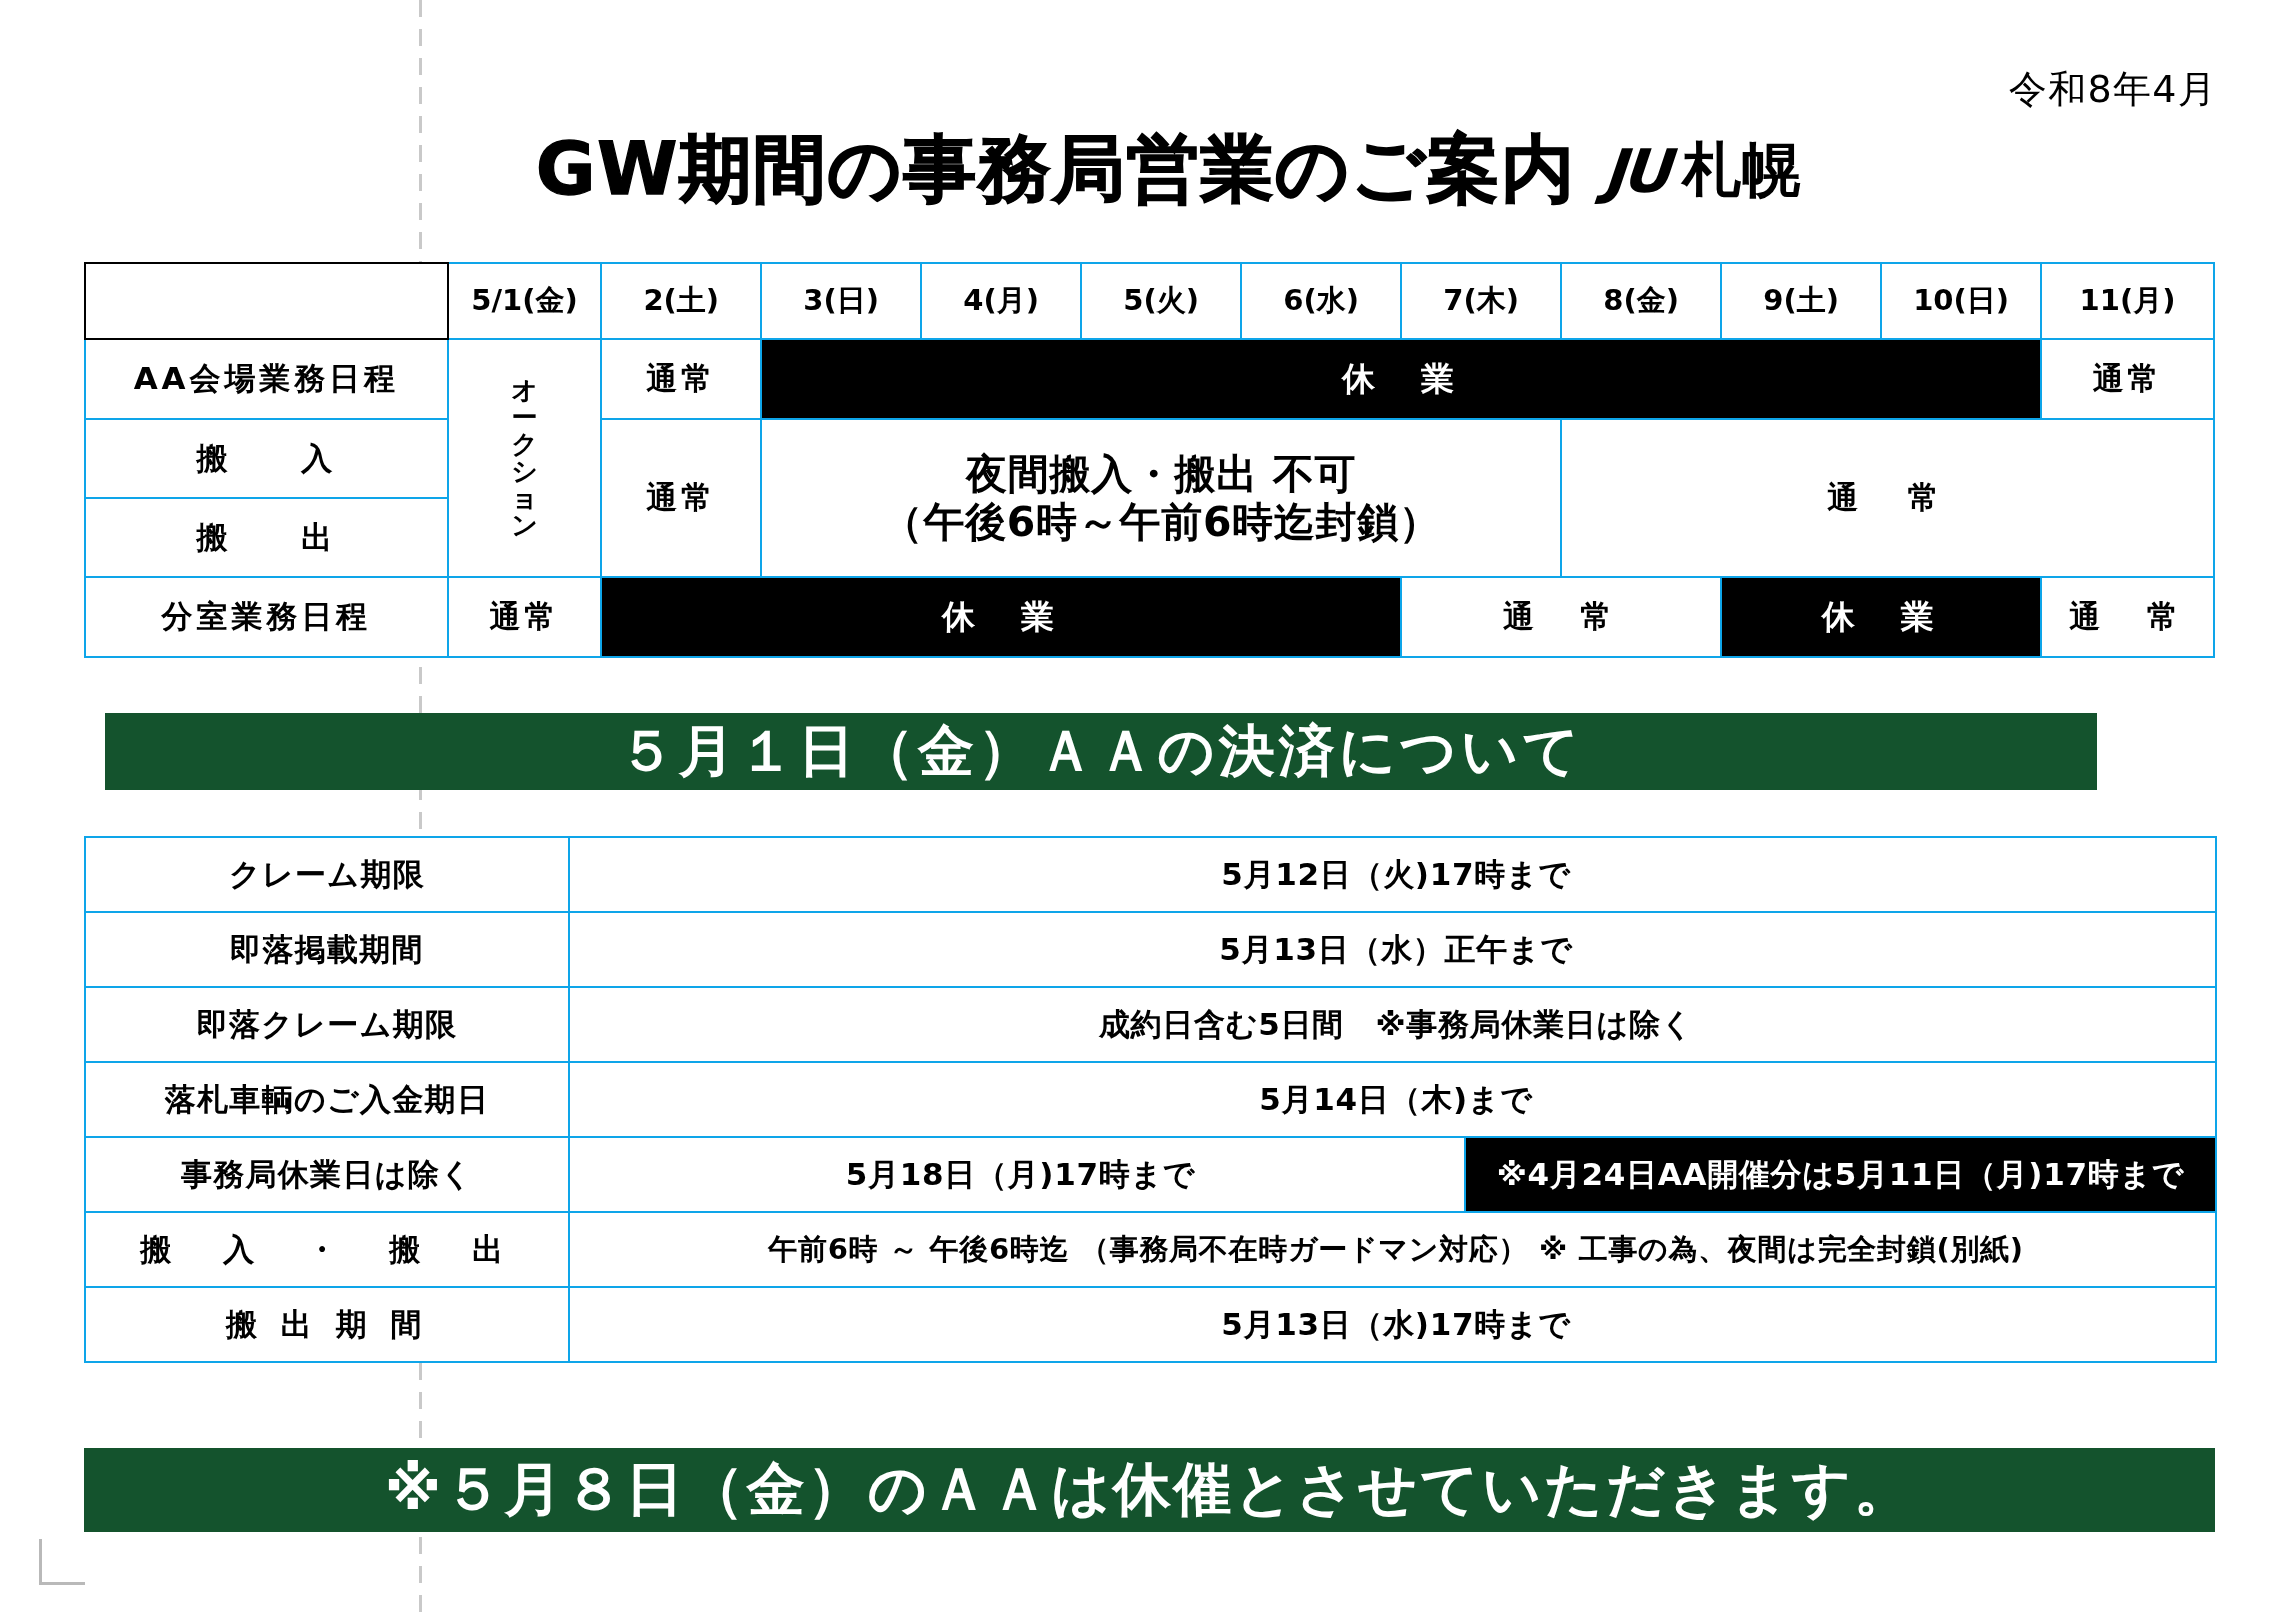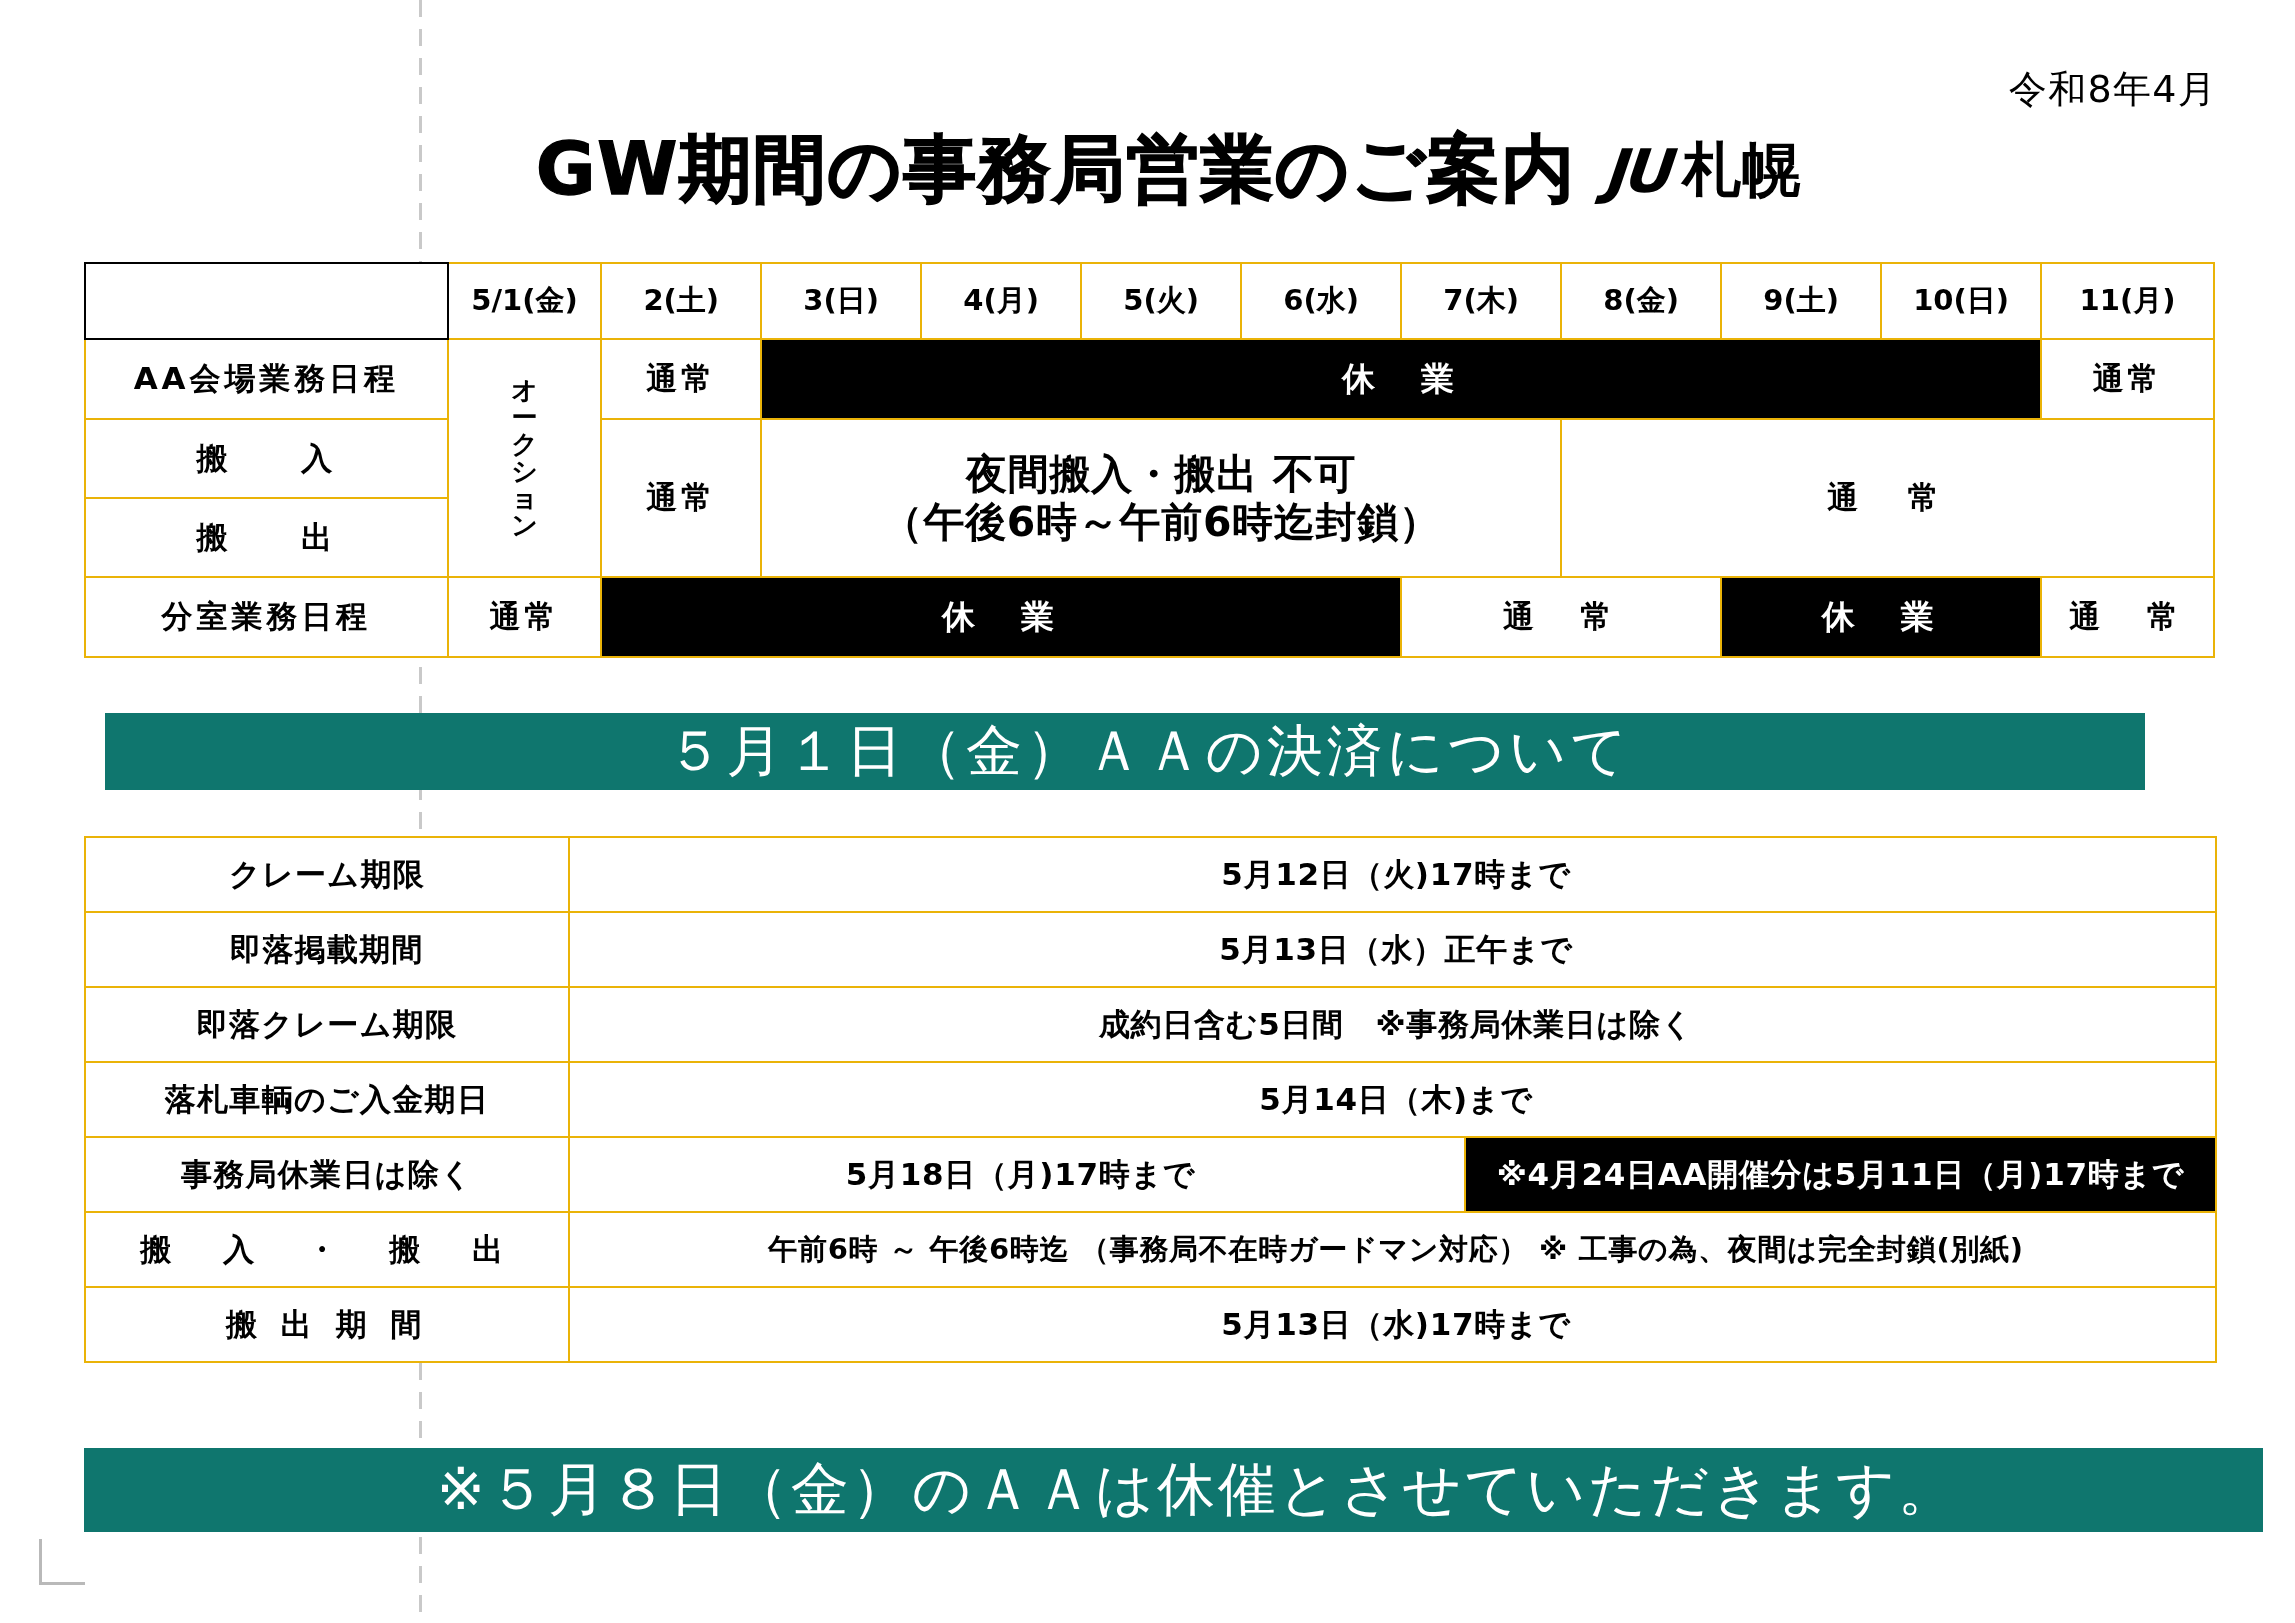--- a/index.html
+++ b/index.html
@@ -90,21 +90,21 @@
     letter-spacing: 0.7px;
   }
 
   
   .sheet {
     position: absolute;
     border-collapse: collapse;
     table-layout: fixed;
   }
   .sheet td, .sheet th {
-    border: 2px solid #eab308;
+    border: 2px solid #0ea5e9;
     text-align: center;
     vertical-align: middle;
     font-weight: 700;
     background: #ffffff;
   }
   .inv {
     background: #000000 !important;
     color: #ffffff !important;
   }
 
@@ -147,28 +147,27 @@
     font-size: 41px;
     line-height: 1.18;
     letter-spacing: 0.7px;
     padding: 6.5px 0;
   }
   #calendar td.nightblock span { display: block; }
 
   
   .banner {
     position: absolute;
-    background: #0f766e;
+    background: #14532d;
     color: #fff;
     display: flex;
     align-items: center;
     justify-content: center;
-    font-weight: 400;
+    font-weight: 700;
     white-space: nowrap;
-    padding-left: 48px;
   }
   #banner-settlement {
     top: 713px;
     left: 105px;
     width: 1992px;
     height: 77px;
     font-size: 56px;
     letter-spacing: 3.9px;
   }
   #banner-footer {

